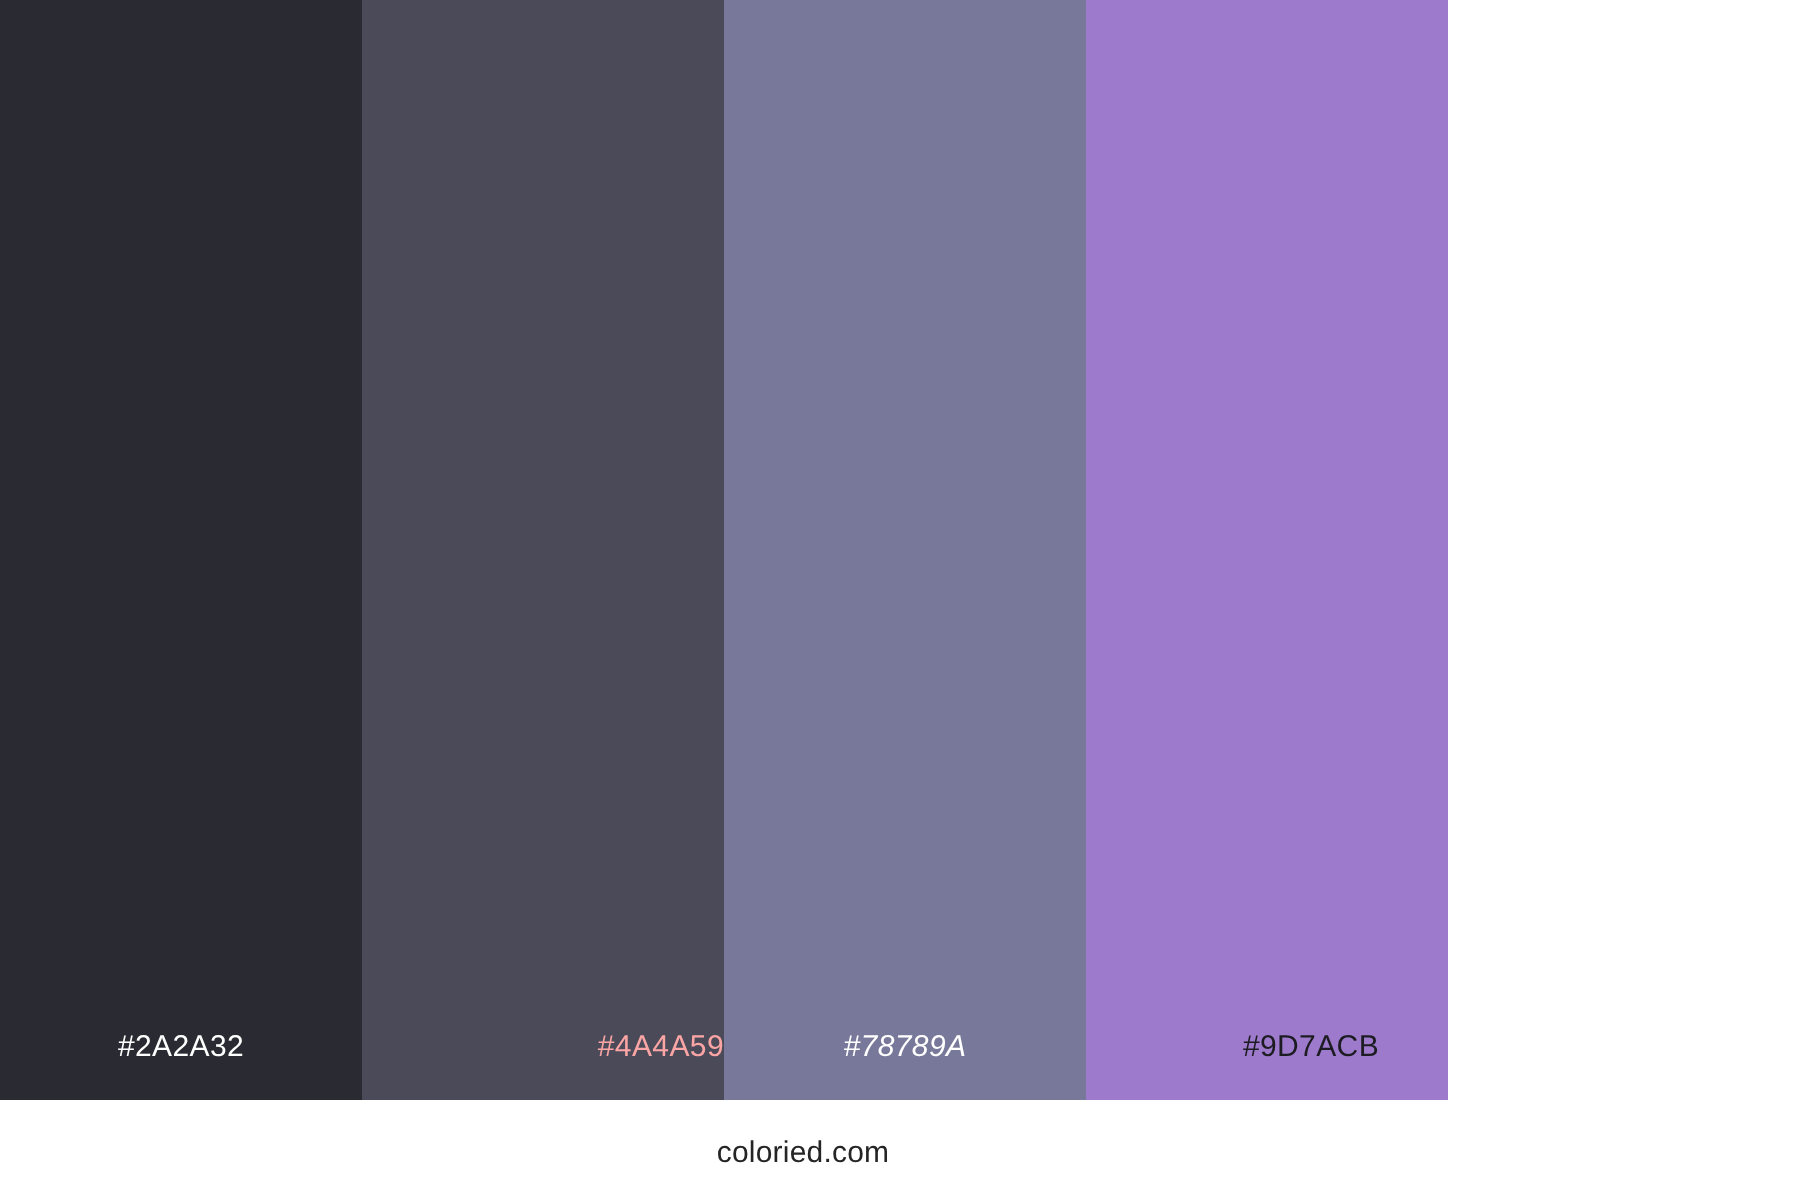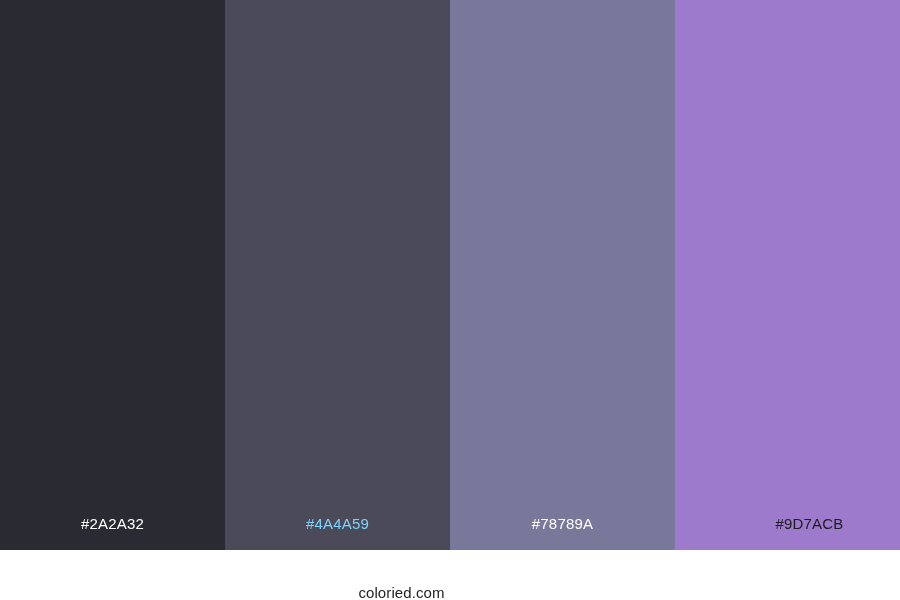--- a/index.html
+++ b/index.html
@@ -22,21 +22,21 @@
     height: 600px;
     background: #ffffff;
     display: flex;
     flex-direction: column;
   }
 
   
   .swatch-band {
     display: flex;
     flex-direction: row;
-    width: 900px;
+    width: 724px;
     height: 550px;
     flex: 0 0 550px;
   }
 
   .swatch {
     flex: 1 1 180px;
     width: 180px;
     height: 550px;
     position: relative;
     display: flex;
@@ -58,21 +58,21 @@
     user-select: none;
     white-space: nowrap;
   }
 
   
   .footer {
     flex: 1 1 auto;
     width: 803px;
     background: #ffffff;
     display: flex;
-    align-items: flex-end;
+    align-items: flex-start;
     justify-content: center;
   }
 
   .footer-text {
     font-family: "Liberation Sans", sans-serif;
     font-size: 15px;
     font-weight: 400;
     color: #252525;
     line-height: 1;
     padding-top: 19px;
@@ -85,25 +85,25 @@
 
 <div class="palette-page">
 
   <div class="swatch-band">
 
     <div class="swatch" style="background:#2A2A32;">
       <span class="swatch-label" style="color:#FFFFFF;">#2A2A32</span>
     </div>
 
     <div class="swatch" style="background:#4A4A59;">
-      <span class="swatch-label" style="color:#7dd3fc;">#4A4A59</span>
+      <span class="swatch-label" style="color:#fca5a5;text-align:right;">#4A4A59</span>
     </div>
 
     <div class="swatch" style="background:#78789A;">
-      <span class="swatch-label" style="color:#FFFFFF;">#78789A</span>
+      <span class="swatch-label" style="color:#FFFFFF;font-style:italic;">#78789A</span>
     </div>
 
     <div class="swatch" style="background:#9D7ACB;padding-left:44px;">
       <span class="swatch-label" style="color:#1C1C22;">#9D7ACB</span>
     </div>
 
 
   </div>
 
   <div class="footer">

